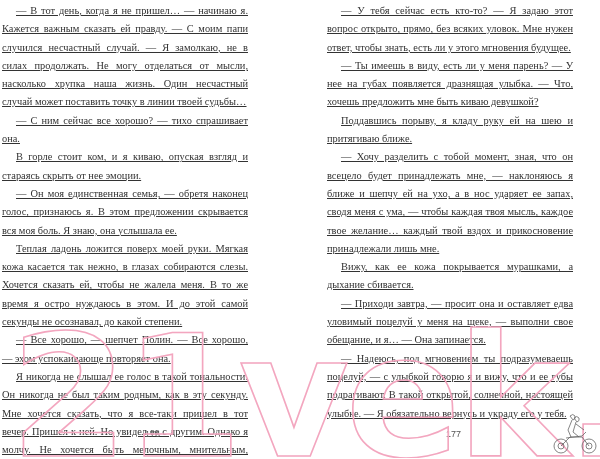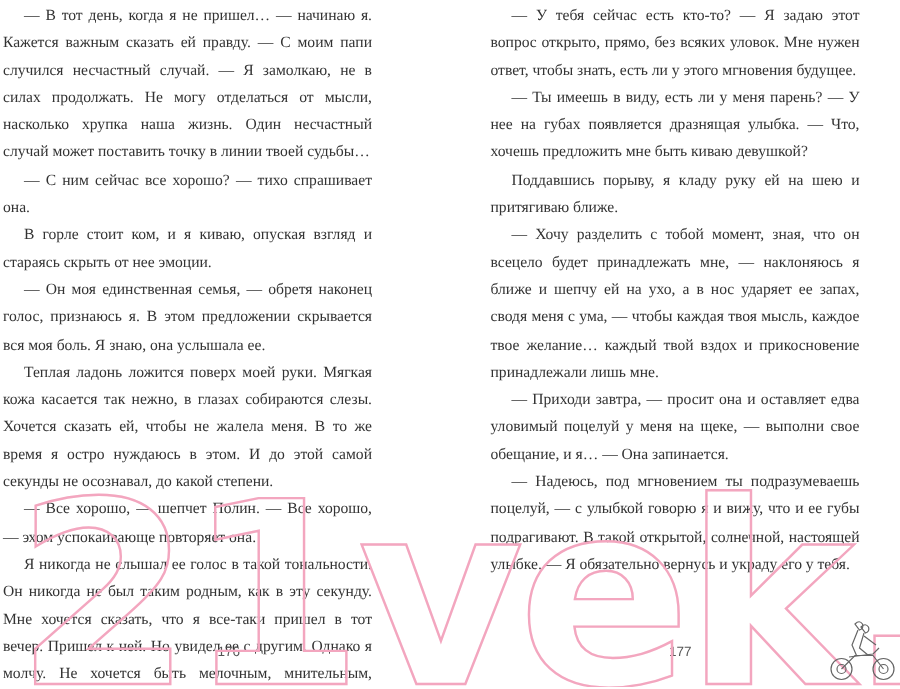--- a/index.html
+++ b/index.html
@@ -12,21 +12,21 @@
     }
     .page.left { left: 0; width: 300px; }
     .page.right { left: 300px; width: 300px; }
     .text {
       position: absolute; top: 2px;
       font-size: 10.4px; line-height: 18.3px; text-align: justify;
       font-family: "Liberation Serif", "DejaVu Serif", serif; color: #333;
     }
     .page.left .text { left: 2px; width: 246px; }
     .page.right .text { left: 27px; width: 246px; }
-    .text p { margin: 0; text-indent: 14px; }
+    .text p { margin: 0; text-indent: 14px; text-decoration: underline; }
     .pagenum {
       position: absolute; top: 429px; font-size: 9px;
       font-family: "Liberation Sans", sans-serif; color: #555;
     }
     .page.left .pagenum { left: 120px; margin-left: 25px; }
     .page.right .pagenum { left: 146px; }
     .watermark {
       position: absolute; left: 10px; top: 318px; width: 590px; height: 140px;
       pointer-events: none;
     }
@@ -51,20 +51,21 @@
   </div>
   <div class="pagenum">176</div>
 </div>
 
 <div class="page right">
   <div class="text">
     <p>— У тебя сейчас есть кто-то? — Я задаю этот вопрос открыто, прямо, без всяких уловок. Мне нужен ответ, чтобы знать, есть ли у этого мгновения будущее.</p>
     <p>— Ты имеешь в виду, есть ли у меня парень? — У нее на губах появляется дразнящая улыбка. — Что, хочешь предложить мне быть киваю девушкой?</p>
     <p>Поддавшись порыву, я кладу руку ей на шею и притягиваю ближе.</p>
     <p>— Хочу разделить с тобой момент, зная, что он всецело будет принадлежать мне, — наклоняюсь я ближе и шепчу ей на ухо, а в нос ударяет ее запах, сводя меня с ума, — чтобы каждая твоя мысль, каждое твое желание… каждый твой вздох и прикосновение принадлежали лишь мне.</p>
+    <p>Вижу, как ее кожа покрывается мурашками, а дыхание сбивается.</p>
     <p>— Приходи завтра, — просит она и оставляет едва уловимый поцелуй у меня на щеке, — выполни свое обещание, и я… — Она запинается.</p>
     <p>— Надеюсь, под мгновением ты подразумеваешь поцелуй, — с улыбкой говорю я и вижу, что и ее губы подрагивают. В такой открытой, солнечной, настоящей улыбке. — Я обязательно вернусь и украду его у тебя.</p>
   </div>
   <div class="pagenum">177</div>
 </div>
 
 <svg class="watermark" viewBox="0 0 590 140" preserveAspectRatio="none">
   <text x="0" y="138">21vek.by</text>
 </svg>
 

